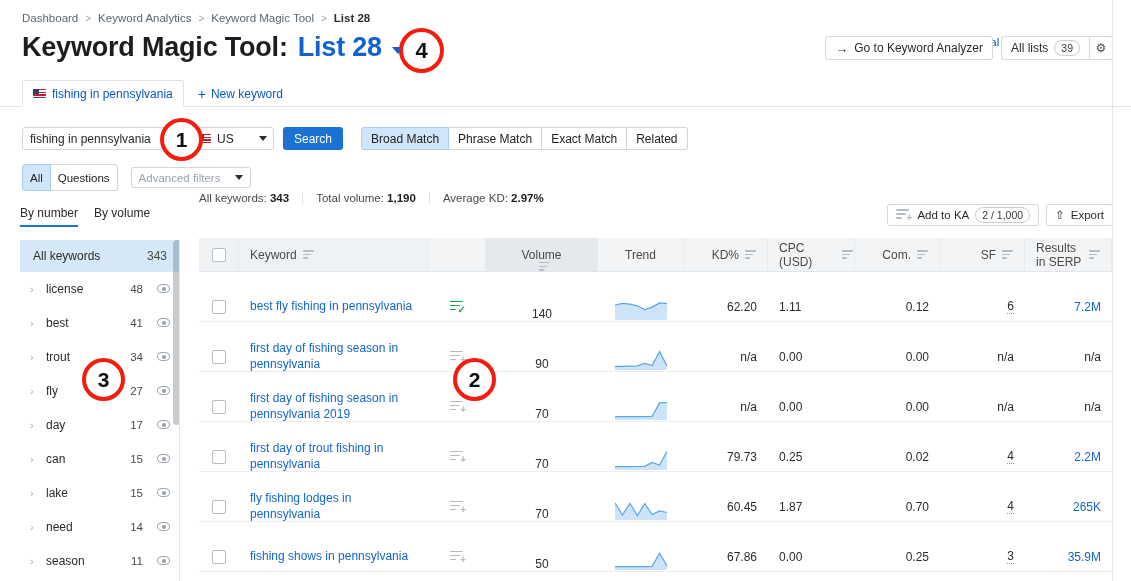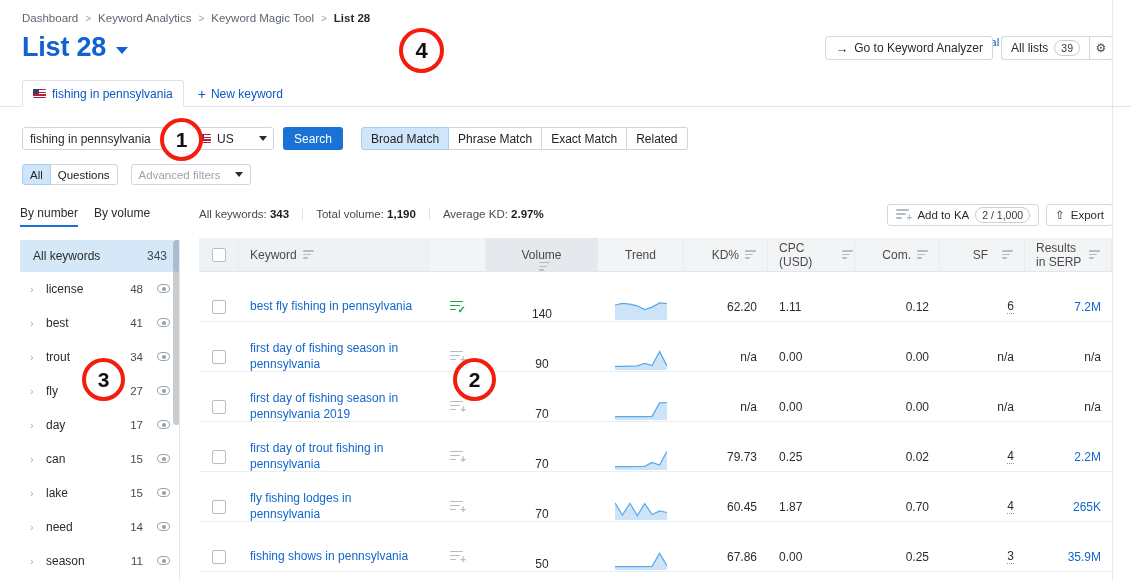--- a/index.html
+++ b/index.html
@@ -119,40 +119,40 @@
     font-size:12px; padding:0 9px; color:#222; display:flex; align-items:center;
   }
   .match-btn:first-child { border-left:1px solid #cfd5db; border-radius:3px 0 0 3px; }
   .match-btn:last-child { border-radius:0 3px 3px 0; }
   .match-btn.active { background:#cfe5f9; border-color:#a9cdef; }
 
   
   .filters-row { position:absolute; left:22px; top:164px; display:flex; align-items:center; }
   .seg { display:flex; }
   .seg-btn {
-    height:21px; border:1px solid #cfd5db; border-left:none; background:#fff;
+    height:27px; border:1px solid #cfd5db; border-left:none; background:#fff;
     font-size:11.5px; padding:8px 7px; display:flex; align-items:center; color:#222;text-align:right;
   }
   .seg-btn:first-child { border-left:1px solid #cfd5db; border-radius:3px 0 0 3px; }
   .seg-btn:last-child { border-radius:0 3px 3px 0; }
   .seg-btn.active { background:#cfe5f9; border-color:#a9cdef; }
   .advfilters {
     margin-left:13px; width:120px; height:21px; border:1px solid #cfd5db; border-radius:3px;
     background:#fff; display:flex; align-items:center; padding:0 7px;
     font-size:11.5px; color:#9aa3ad;
   }
 
   
   .sorttabs { position:absolute; left:20px; top:206px; display:flex; gap:16px; font-size:12px; }
   .sorttab { color:#2b2b2b; padding-bottom:5px; }
   .sorttab.active { border-bottom:2px solid #1a73d4; }
 
   
   .statsbar {
-    position:absolute; left:199px; top:208px;
+    position:absolute; left:199px; top:192px;
     display:flex; align-items:center; gap:0; font-size:11.5px; color:#4a4a4a;
   }
   .stat { padding-right:13px; }
   .stat + .stat { padding-left:13px; border-left:1px solid #dfe3e8; }
   .stat b { color:#1d1d1d; }
 
   
   .table-actions { position:absolute; right:18px; top:204px; display:flex; gap:7px; }
   .act-btn {
     border:1px solid #d3d8dd; background:#fff; border-radius:3px; height:22px;
@@ -200,21 +200,21 @@
   .t-head .c { color:#4a4a4a; }
   .t-row .c { border-right:none;margin-top:20px; }
   .c-check { width:40px; justify-content:center; padding:0; }
   .c-kw { width:190px; }
   .c-int { width:57px; justify-content:center; }
   .c-vol { width:112px; justify-content:flex-end;flex-direction:column; }
   .c-trend { width:86px; justify-content:center; }
   .c-kd { width:84px; justify-content:flex-end; }
   .c-cpc { width:87px; justify-content:flex-start;gap:24px; }
   .c-com { width:85px; justify-content:flex-end; }
-  .c-sf { width:85px; justify-content:flex-end;gap:8px; }
+  .c-sf { width:85px; justify-content:flex-end; }
   .c-serp { width:87px; justify-content:flex-end; }
   .t-head .c-vol { background:#e5e9ed; }
   .t-head .c-kw { background:#eff2f4; }
   .t-head .c-check { background:#eff2f4; }
 
   .chk {
     width:14px;height:14px;border:1px solid #b8bfc6;border-radius:2px;background:#fff;
   }
   .sorticon { display:inline-block; margin-left:6px; line-height:0; }
   .sorticon i {
@@ -280,20 +280,21 @@
     <span class="ico-book"></span>
     <span>User manual</span>
   </span>
   <span class="toplink">
     <span class="ico-bubble"></span>
     <span>Send feedback</span>
   </span>
 </div>
 
 <div class="page-title">
+  <span>Keyword Magic Tool:</span>
   <span class="listname">List 28</span>
   <span class="chev-title"></span>
 </div>
 
 <div class="hdr-btns">
   <button class="btn">
     <span class="arrow-r">→</span>
     <span>Go to Keyword Analyzer</span>
   </button>
   <span class="group-lists">

